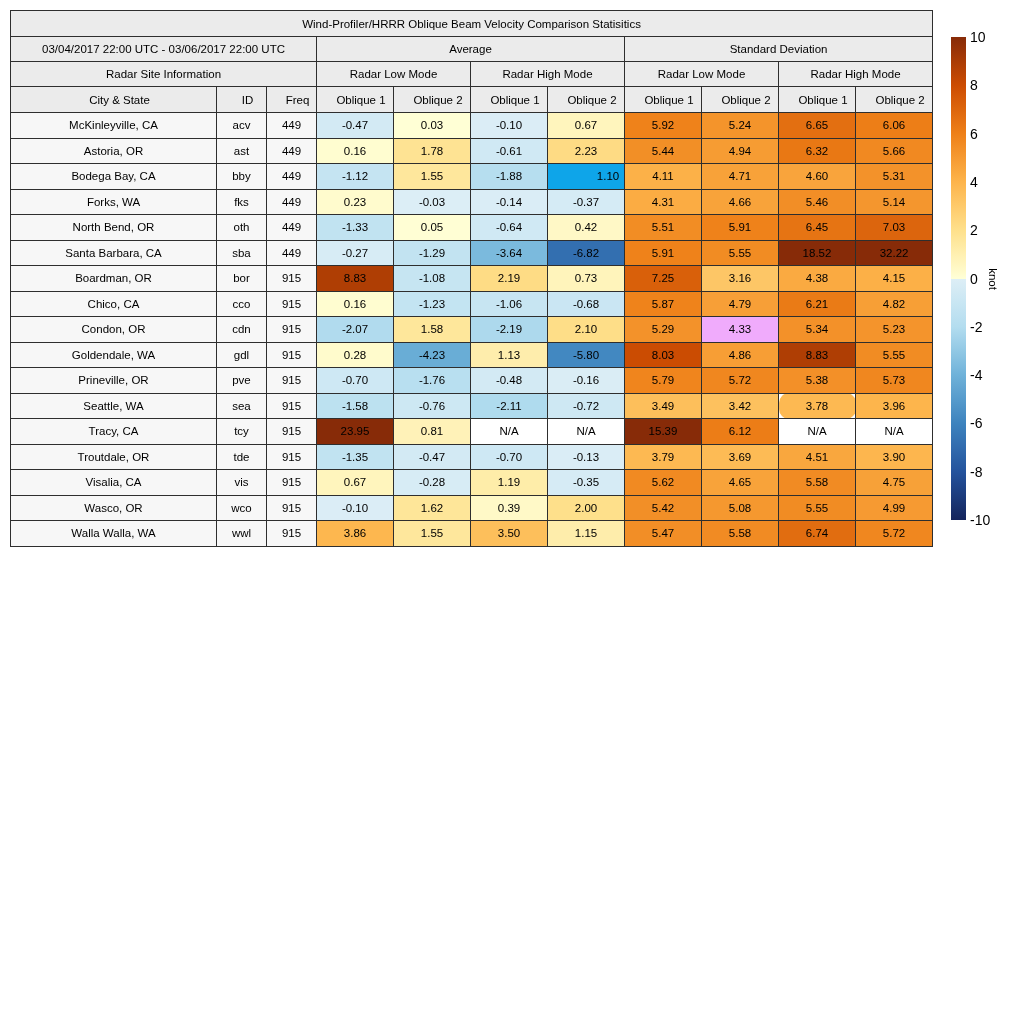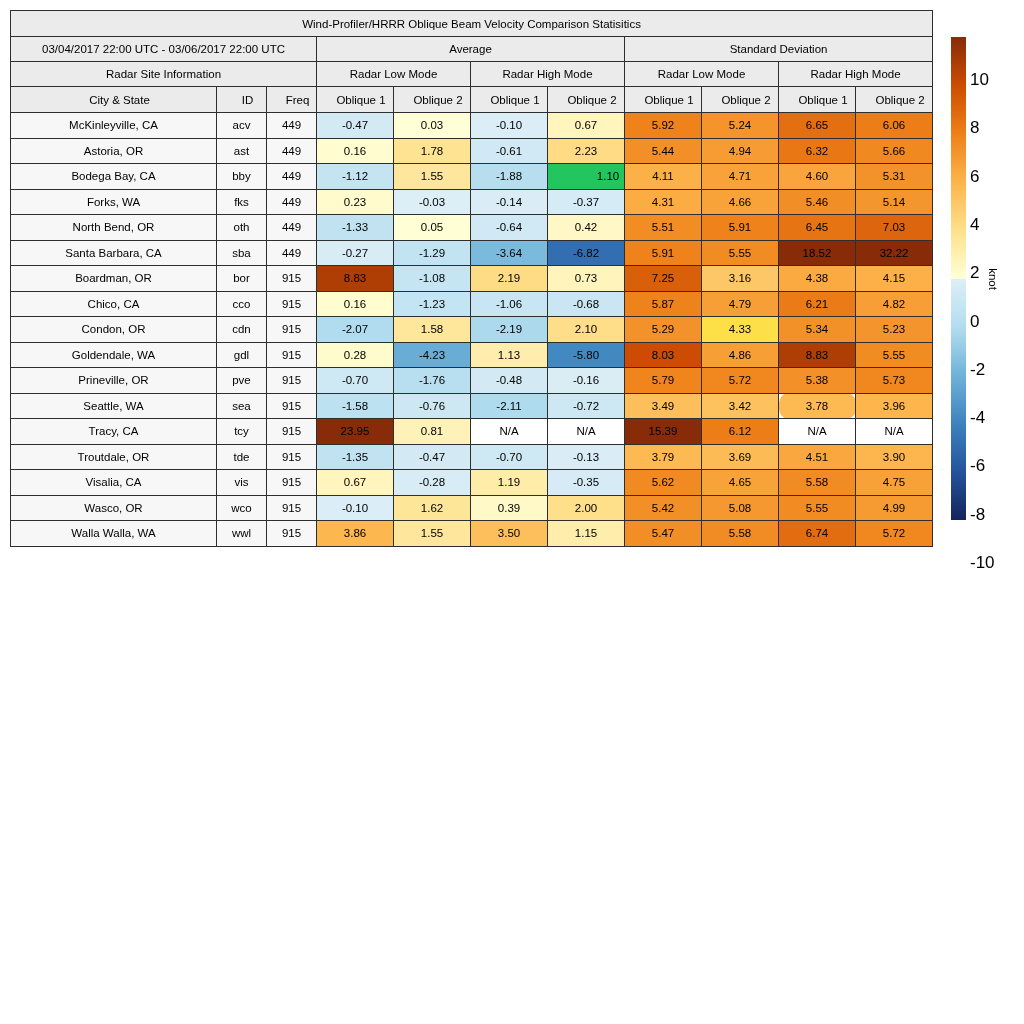--- a/index.html
+++ b/index.html
@@ -23,21 +23,21 @@
   tr.title-row th{height:25px;background:#ebebeb;}
   tr.hdr th{height:24px;background:#ebebeb;}
   tr.colhdr th{height:25px;background:#ebebeb;padding-left:12px;}
   tbody tr{height:25.5px;}
   td.info{background:#f7f7f7;}
   td.val{background:#ffffff;}
   .colorbar{position:absolute;left:951px;top:37px;width:15px;height:483px;}
   .cbar-gradient{width:15px;height:100%;}
   .cbar-tick{
     position:absolute;left:19px;transform:translateY(-50%);
-    font-size:17px;line-height:1;white-space:nowrap;margin-top:42px;
+    font-size:14px;line-height:1;white-space:nowrap;
   }
   .cbar-label{
     position:absolute;left:36px;top:50%;transform:translateY(-50%);
     writing-mode:vertical-rl;font-size:11.5px;
   }
 </style>
 </head>
 <body>
 
 <div class="figure">
@@ -113,21 +113,21 @@
           <td class="val" style="background: rgb(233, 120, 20);">6.32</td>
           <td class="val" style="background: rgb(241, 137, 33);">5.66</td>
         </tr>
         <tr>
           <td class="info">Bodega Bay, CA</td>
           <td class="info">bby</td>
           <td class="info">449</td>
           <td class="val" style="background: rgb(197, 228, 242);">-1.12</td>
           <td class="val" style="background: rgb(254, 231, 156);">1.55</td>
           <td class="val" style="background: rgb(182, 222, 239);">-1.88</td>
-          <td class="val" style="background: #22c55e; padding-left: 44px;">1.10</td>
+          <td class="val" style="background: #0ea5e9; padding-left: 44px;">1.10</td>
           <td class="val" style="background: rgb(252, 177, 72);">4.11</td>
           <td class="val" style="background: rgb(248, 162, 57);">4.71</td>
           <td class="val" style="background: rgb(249, 164, 60);">4.60</td>
           <td class="val" style="background: rgb(243, 146, 42);">5.31</td>
         </tr>
         <tr>
           <td class="info">Forks, WA</td>
           <td class="info">fks</td>
           <td class="info">449</td>
           <td class="val" style="background: rgb(255, 251, 205);">0.23</td>
@@ -193,21 +193,21 @@
         </tr>
         <tr>
           <td class="info">Condon, OR</td>
           <td class="info">cdn</td>
           <td class="info">915</td>
           <td class="val" style="background: rgb(177, 219, 238);">-2.07</td>
           <td class="val" style="background: rgb(254, 231, 155);">1.58</td>
           <td class="val" style="background: rgb(173, 217, 237);">-2.19</td>
           <td class="val" style="background: rgb(254, 222, 136);">2.10</td>
           <td class="val" style="background: rgb(243, 146, 42);">5.29</td>
-          <td class="val" style="background: #fde047;">4.33</td>
+          <td class="val" style="background: #f0abfc;">4.33</td>
           <td class="val" style="background: rgb(243, 145, 41);">5.34</td>
           <td class="val" style="background: rgb(244, 148, 44);">5.23</td>
         </tr>
         <tr>
           <td class="info">Goldendale, WA</td>
           <td class="info">gdl</td>
           <td class="info">915</td>
           <td class="val" style="background: rgb(255, 251, 204);">0.28</td>
           <td class="val" style="background: rgb(105, 173, 214); margin-left: 13px;">-4.23</td>
           <td class="val" style="background: rgb(254, 237, 172);">1.13</td>

